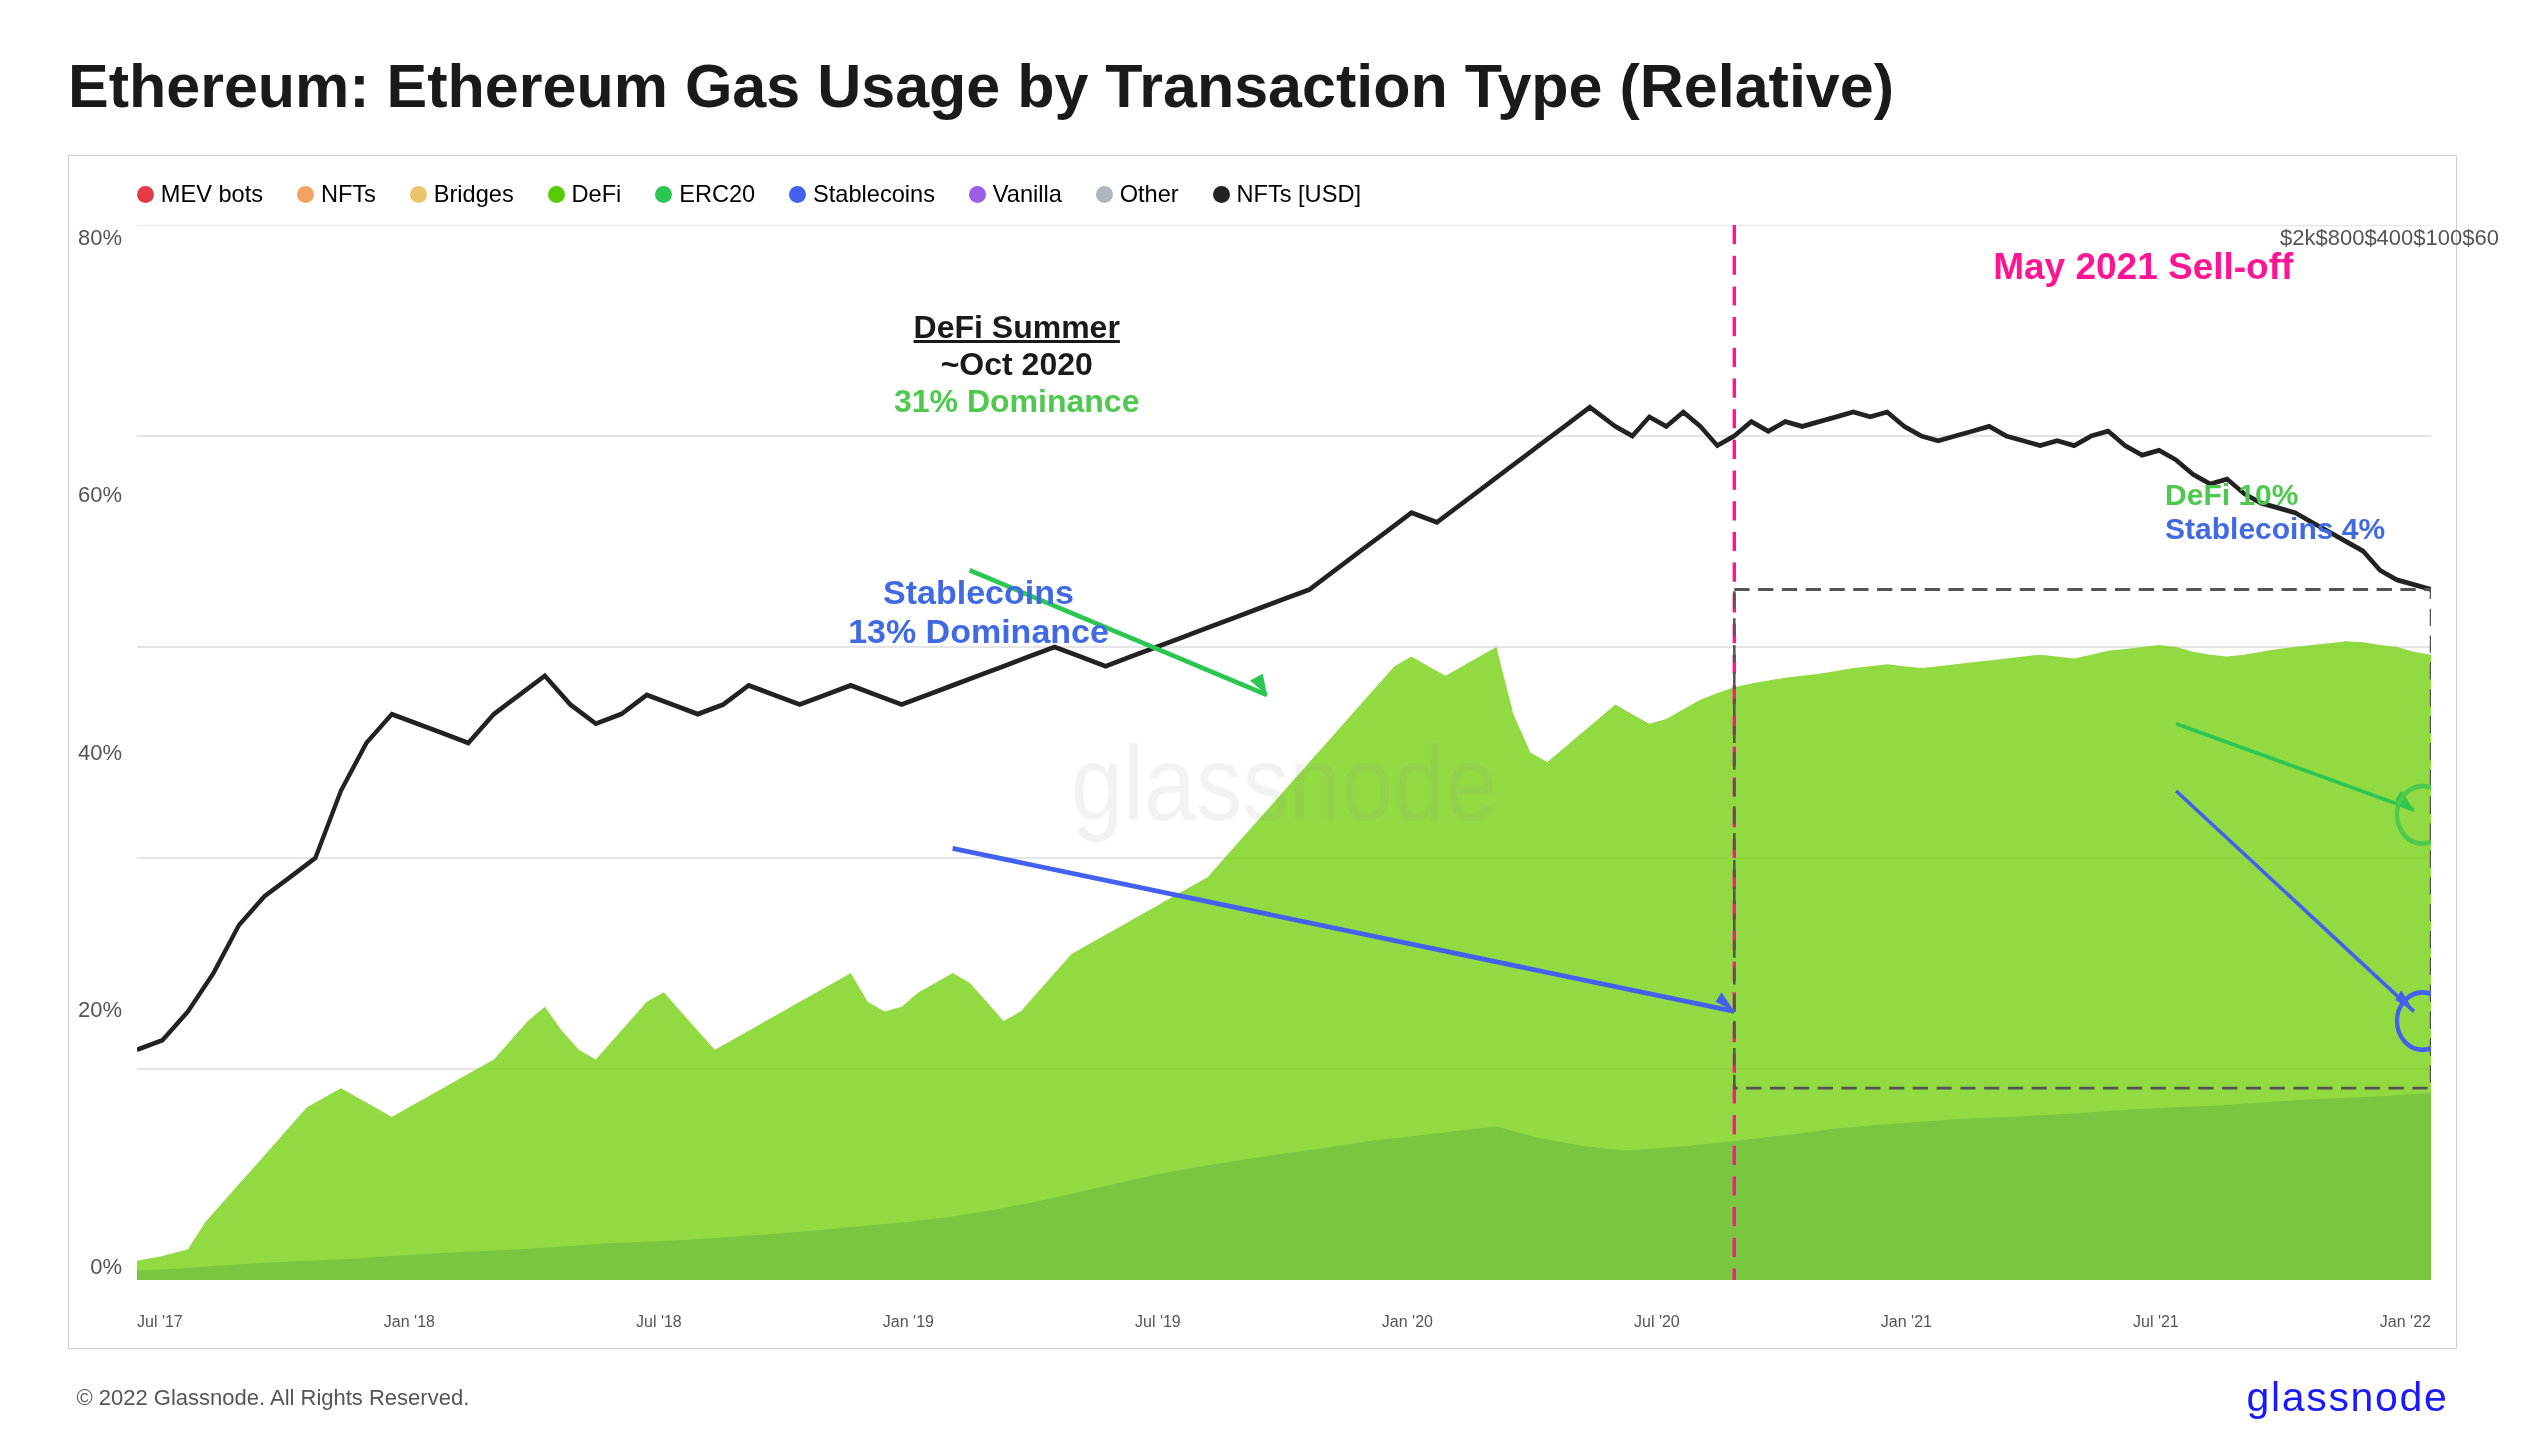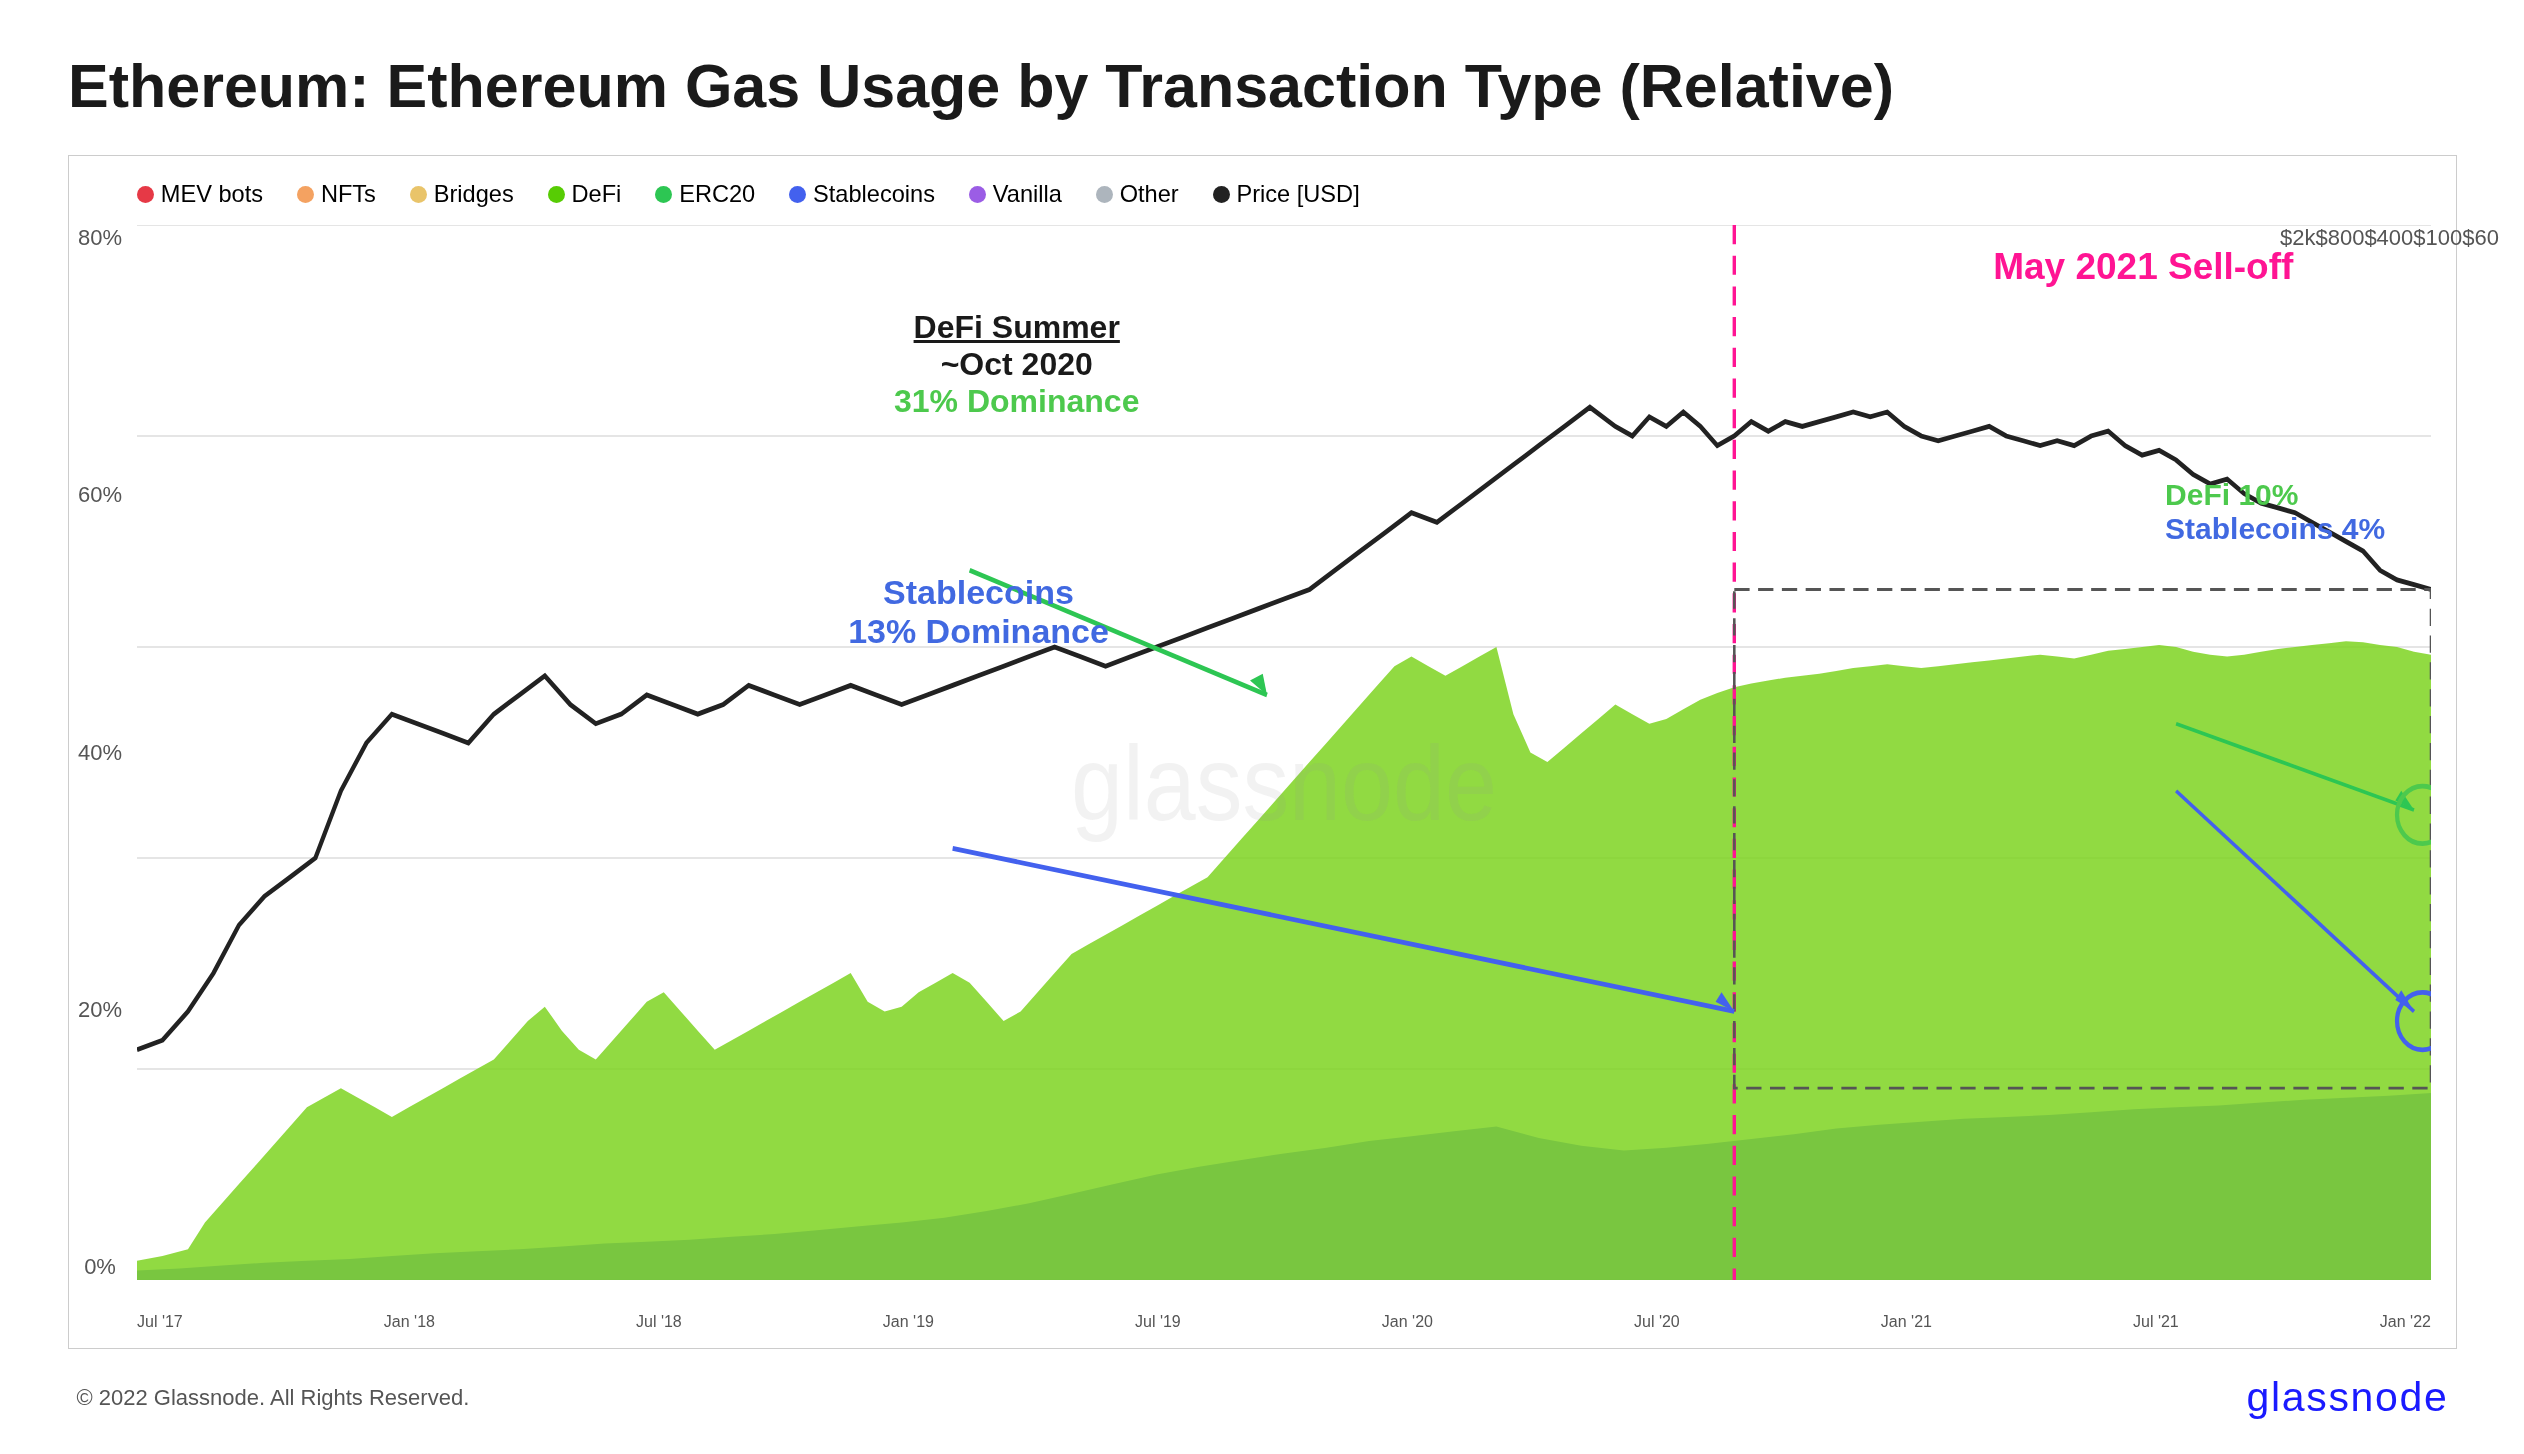--- a/index.html
+++ b/index.html
@@ -59,21 +59,21 @@
     .y-axis-left {
       position: absolute;
       left: -59px;
       top: 0;
       bottom: 0;
       display: flex;
       flex-direction: column;
       justify-content: space-between;
       font-size: 22px;
       color: #555;
-      align-items: center;
+      align-items: flex-end;
     }
     .y-axis-right {
       position: absolute;
       right: -68px;
       top: 0;
       bottom: 0;
       display: flex;
       flex-direction: row;
       justify-content: space-between;
       font-size: 22px;
@@ -144,21 +144,21 @@
       <div class="legend-item">
         <div class="legend-dot" style="background:#9b5de5;"></div>
         <span>Vanilla</span>
       </div>
       <div class="legend-item">
         <div class="legend-dot" style="background:#adb5bd;"></div>
         <span>Other</span>
       </div>
       <div class="legend-item">
         <div class="legend-dot" style="background:#222;"></div>
-        <span>Price [USD]</span>
+        <span>NFTs [USD]</span>
       </div>
     </div>
 
     <div class="chart-area">
       
       <div class="y-axis-left">
         <span>80%</span>
         <span>60%</span>
         <span>40%</span>
         <span>20%</span>

